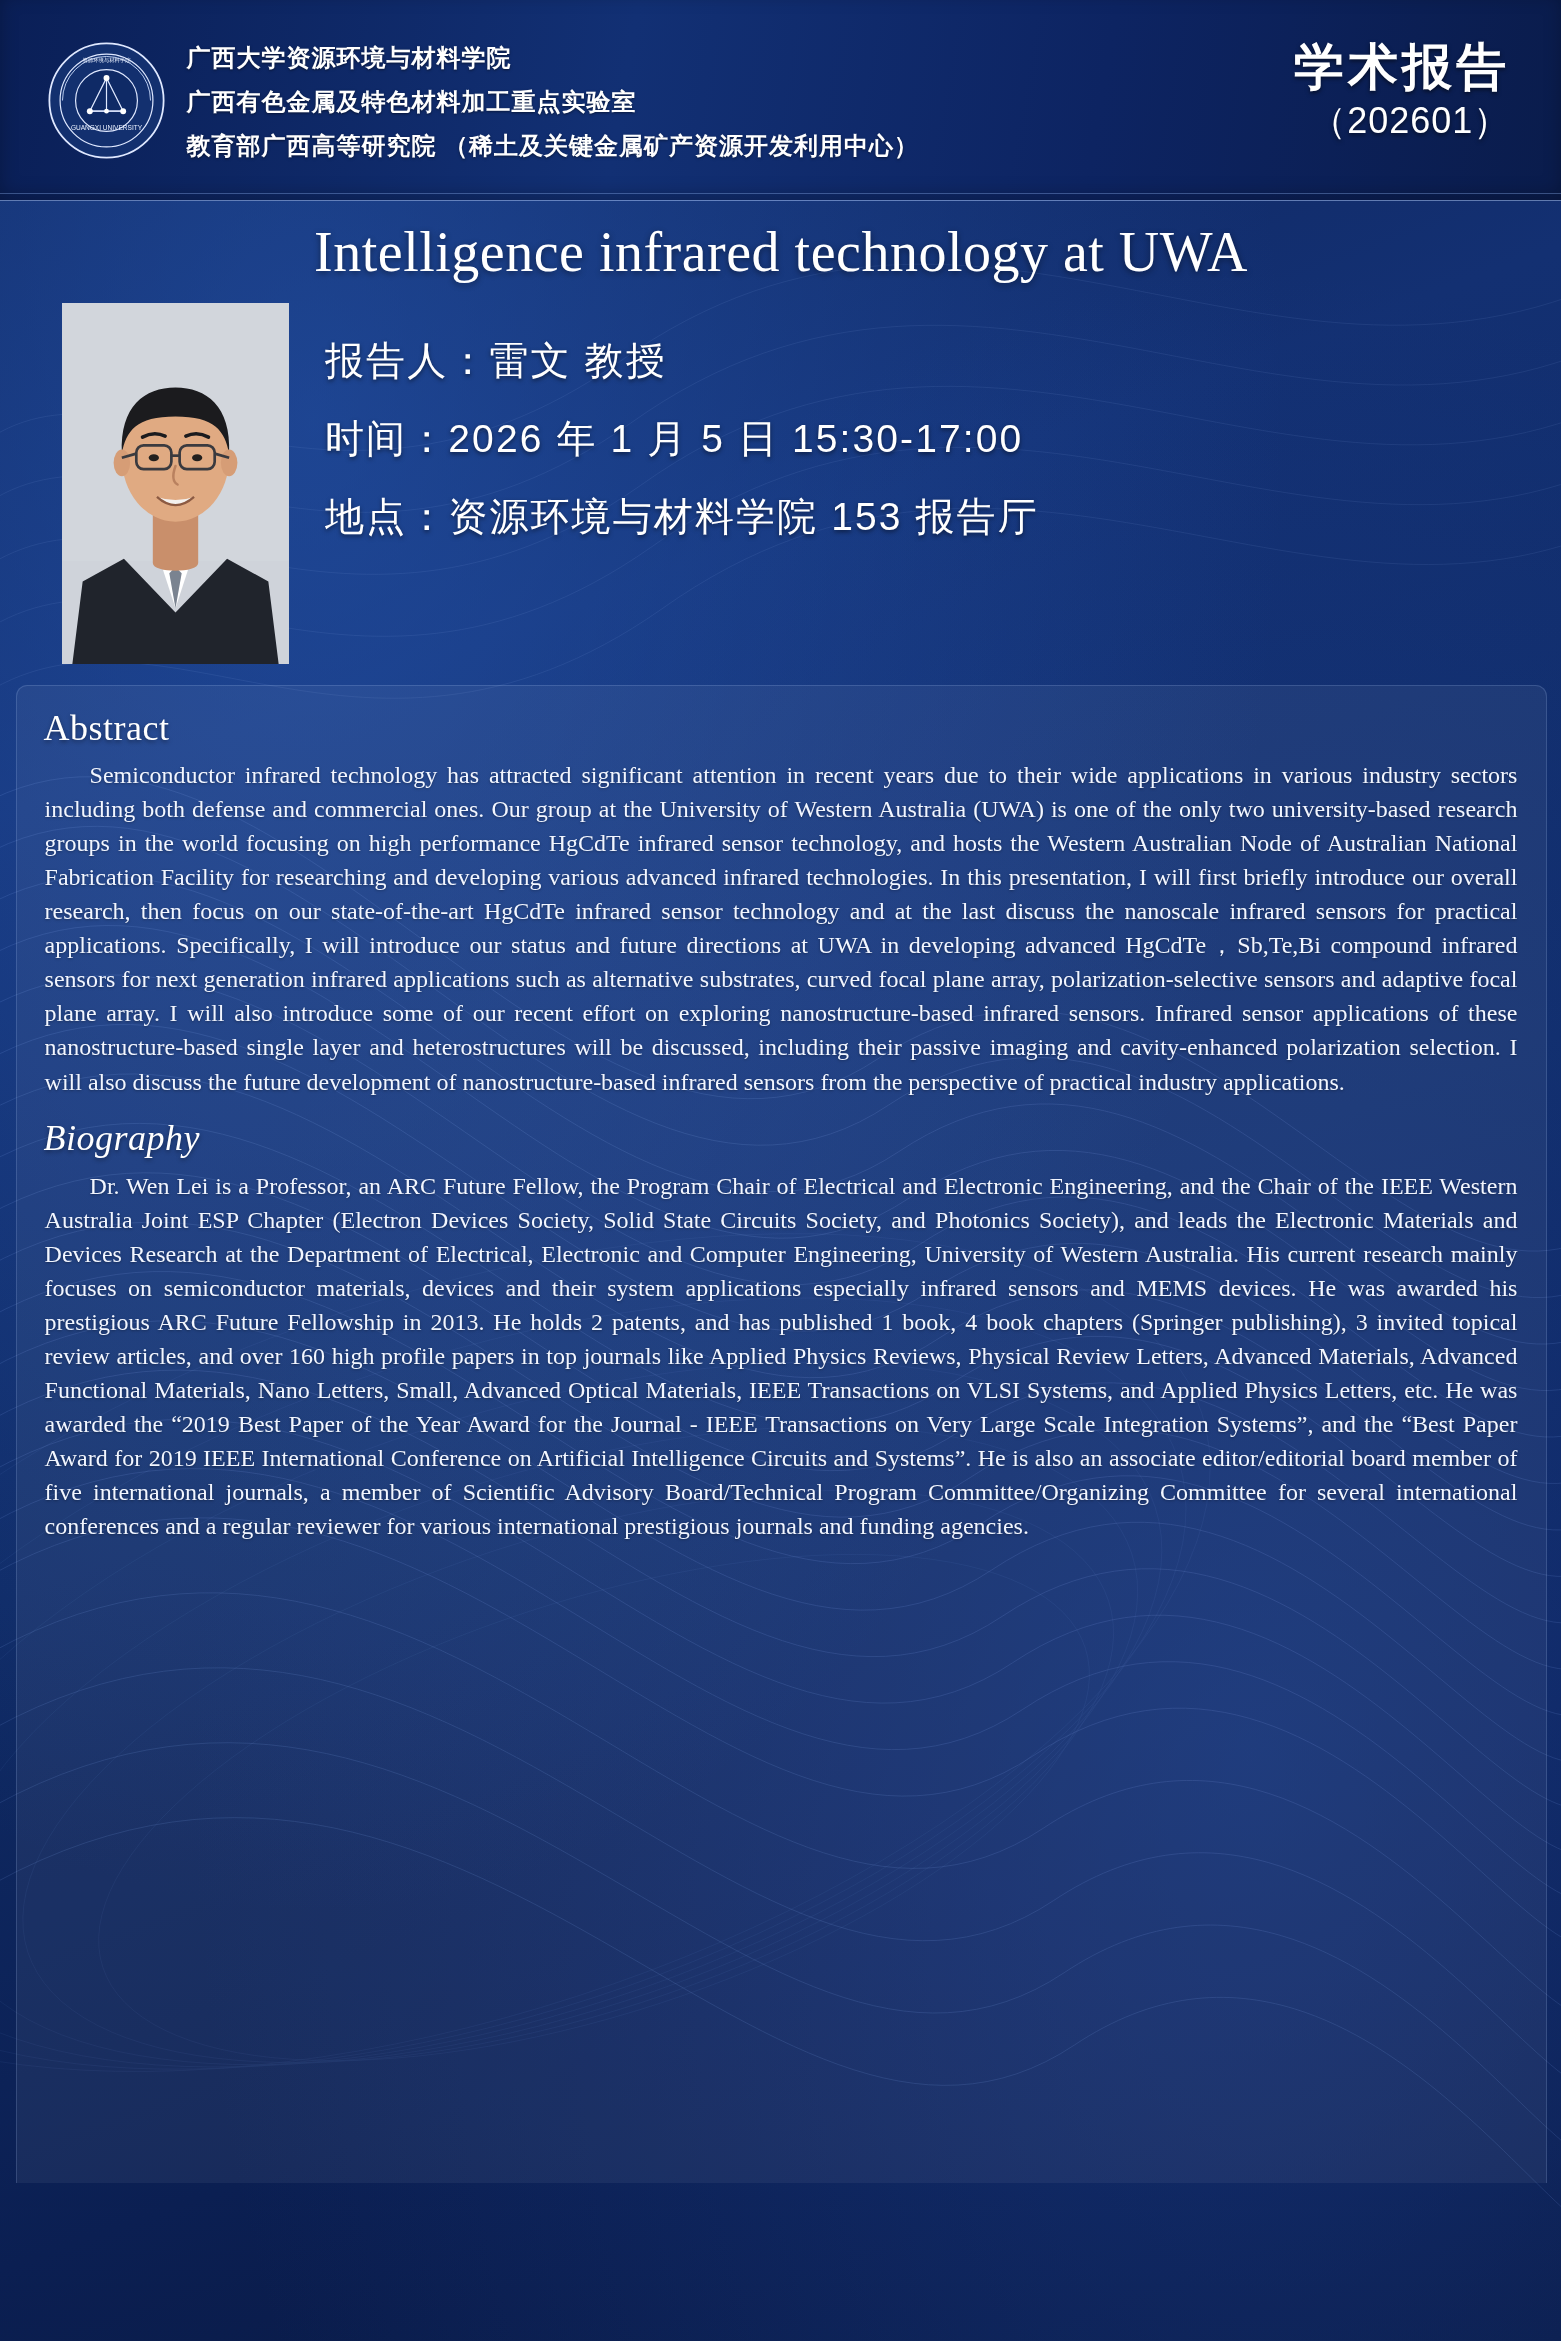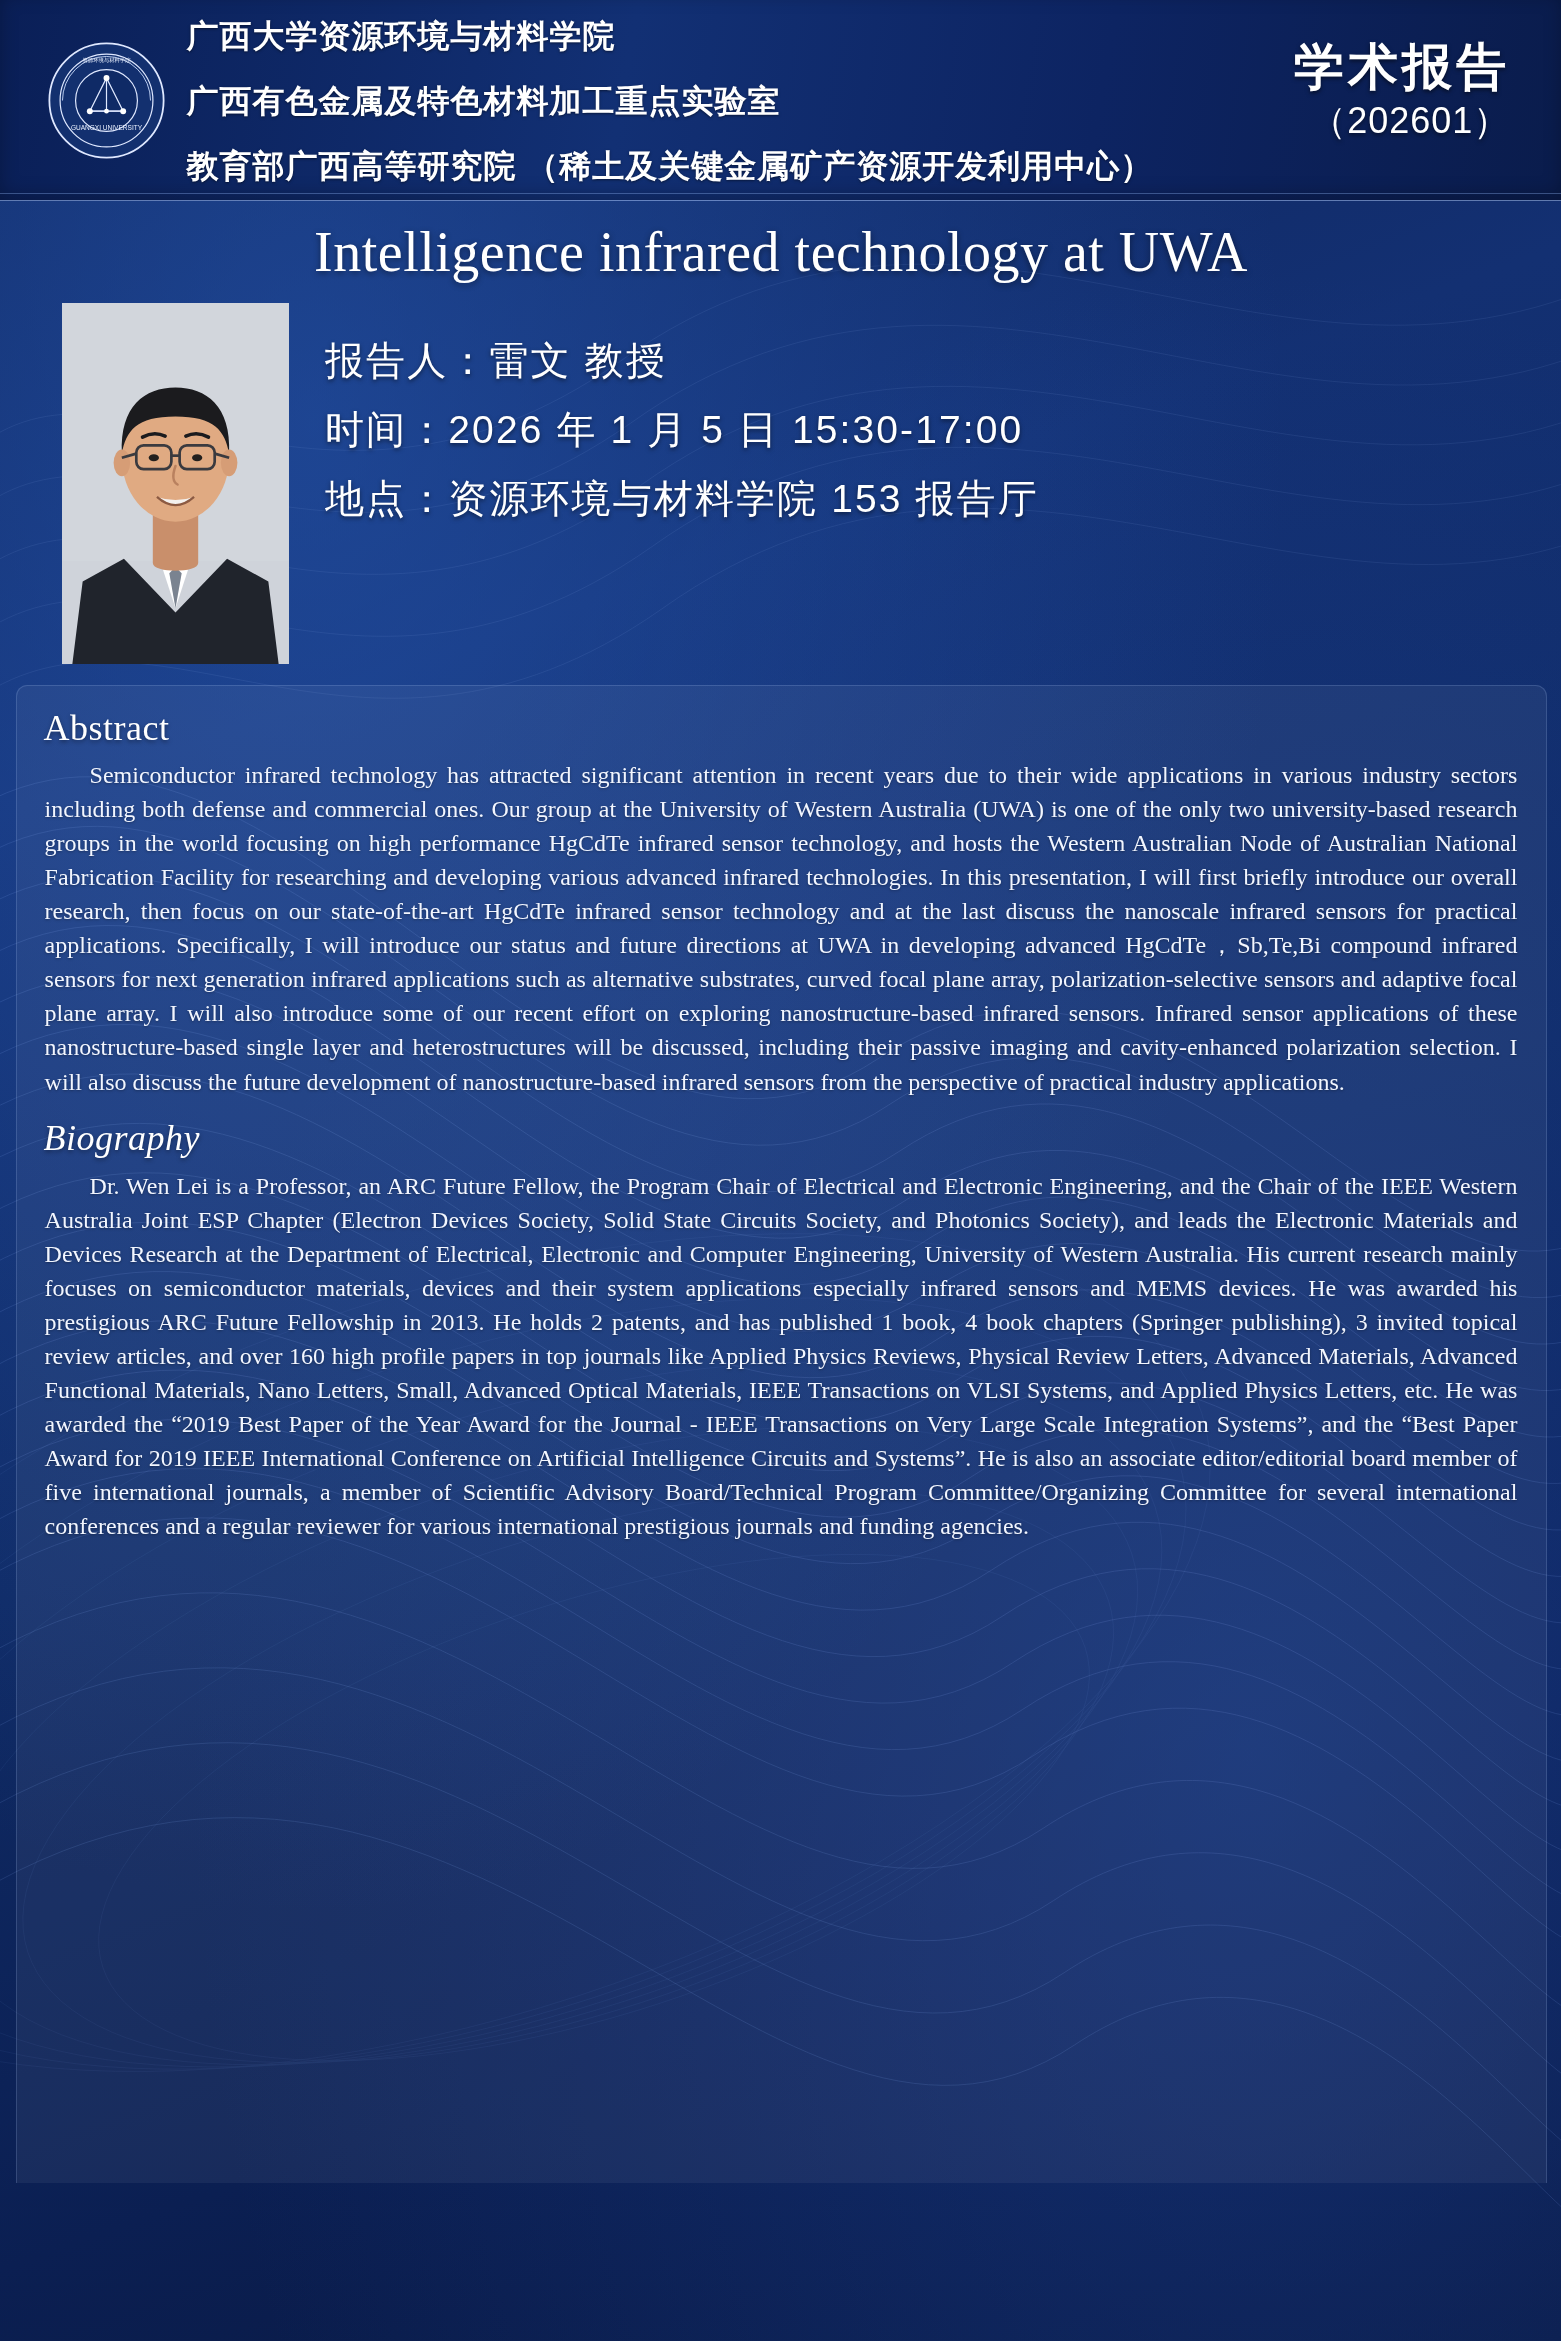--- a/index.html
+++ b/index.html
@@ -53,24 +53,24 @@
     flex: 0 0 119px;
     margin-left: 26px;
     margin-right: 20.7px;
   }
   .logo svg { width: 100%; height: 100%; display: block; }
   .org-lines {
     flex: 1 1 auto;
     display: flex;
     flex-direction: column;
     justify-content: center;
-    gap: 21px;
+    gap: 12px;
     font-family: "Liberation Sans", sans-serif;
     font-weight: bold;
-    font-size: 32px;
+    font-size: 24px;
     letter-spacing: 1px;
     color: #ffffff;
     text-shadow: 0 1px 2.6px rgba(0,0,0,0.5);
     padding-top: 3.1px;
   }
   .report-badge {
     flex: 0 0 auto;
     text-align: right;
     padding-right: 31px;
     padding-bottom: 13.4px;
@@ -118,21 +118,21 @@
     overflow: hidden;
     position: relative;
   }
   .portrait svg { width: 100%; height: 100%; display: block; }
   .info {
     flex: 1 1 auto;
     padding-left: 36px;
     padding-top: 31px;
     display: flex;
     flex-direction: column;
-    gap: 15px;
+    gap: 24px;
     font-family: "Liberation Sans", sans-serif;
     font-size: 39px;
     letter-spacing: 2.1px;
     color: #ffffff;
     text-shadow: 0 1.5px 4.6px rgba(0,0,0,0.5);
   }
   .info .line { white-space: nowrap; }
 
   
   .panel {

